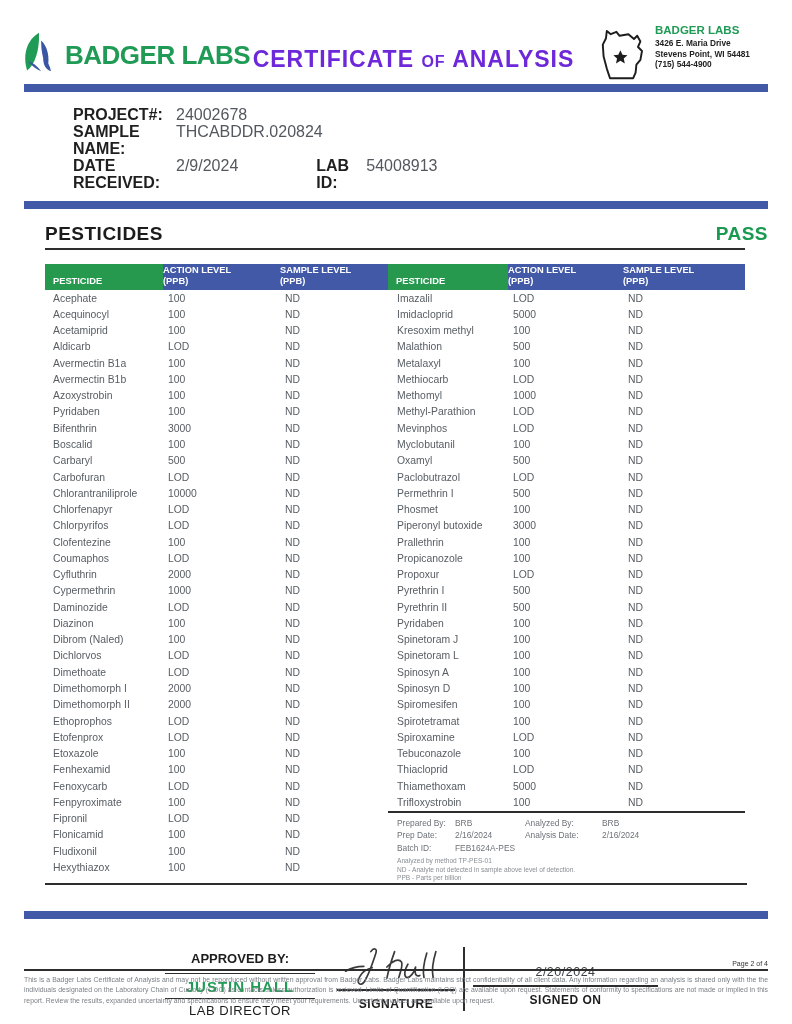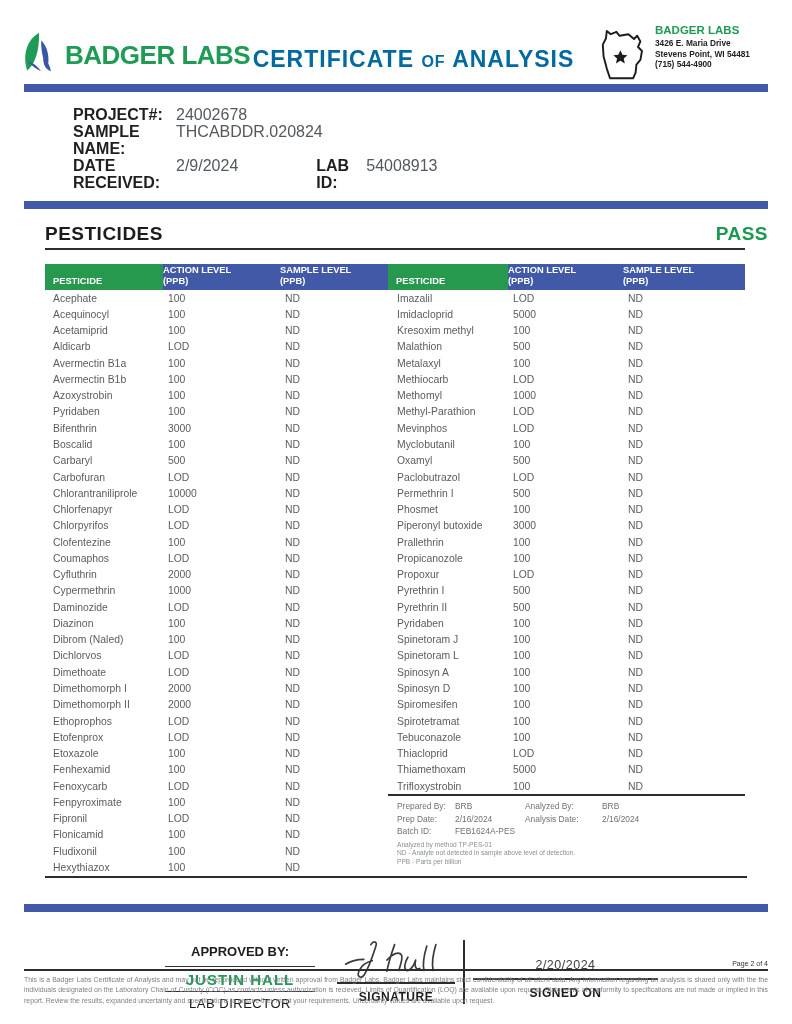--- a/index.html
+++ b/index.html
@@ -3,21 +3,21 @@
 <meta charset="utf-8">
 <style>
   * { margin:0; padding:0; box-sizing:border-box; }
   body { background:#e8e8e8; font-family:"Liberation Sans", sans-serif; }
   .page { width:792px; height:1024px; background:#ffffff; position:relative; margin:0 auto; overflow:hidden; }
 
   
   .hdr { display:flex; align-items:flex-start; padding:24px 12px 0 18px; height:84px; }
   .logo { display:flex; align-items:center; gap:5px; width:215px; margin-top:6px; }
   .logo-text { font-size:26px; font-weight:bold; color:#1f9b55; letter-spacing:-0.5px; white-space:nowrap; }
-  .doc-title { flex:1; text-align:center; font-size:23px; font-weight:bold; color:#0369a1;
+  .doc-title { flex:1; text-align:center; font-size:23px; font-weight:bold; color:#6d28d9;
                font-variant:small-caps; letter-spacing:1px; margin-top:22px; }
   .addr { display:flex; gap:5px; width:186px; align-items:flex-start; }
   .addr svg { flex:0 0 auto; }
   .addr-name { color:#1f9b55; font-weight:bold; font-size:11.5px; margin-bottom:2px; white-space:nowrap; }
   .addr-line { font-size:8.3px; font-weight:bold; color:#222; line-height:10.5px; white-space:nowrap; }
 
   
   .blue-bar { height:8px; background:#4159a7; margin:0 24px; }
   .dark-line { height:2px; background:#2d2d2d; }
 
@@ -480,20 +480,25 @@
               <td>ND</td>
             </tr>
             <tr>
               <td>Spiromesifen</td>
               <td>100</td>
               <td>ND</td>
             </tr>
             <tr>
               <td>Spirotetramat</td>
               <td>100</td>
+              <td>ND</td>
+            </tr>
+            <tr>
+              <td>Spiroxamine</td>
+              <td>LOD</td>
               <td>ND</td>
             </tr>
             <tr>
               <td>Tebuconazole</td>
               <td>100</td>
               <td>ND</td>
             </tr>
             <tr>
               <td>Thiacloprid</td>
               <td>LOD</td>

